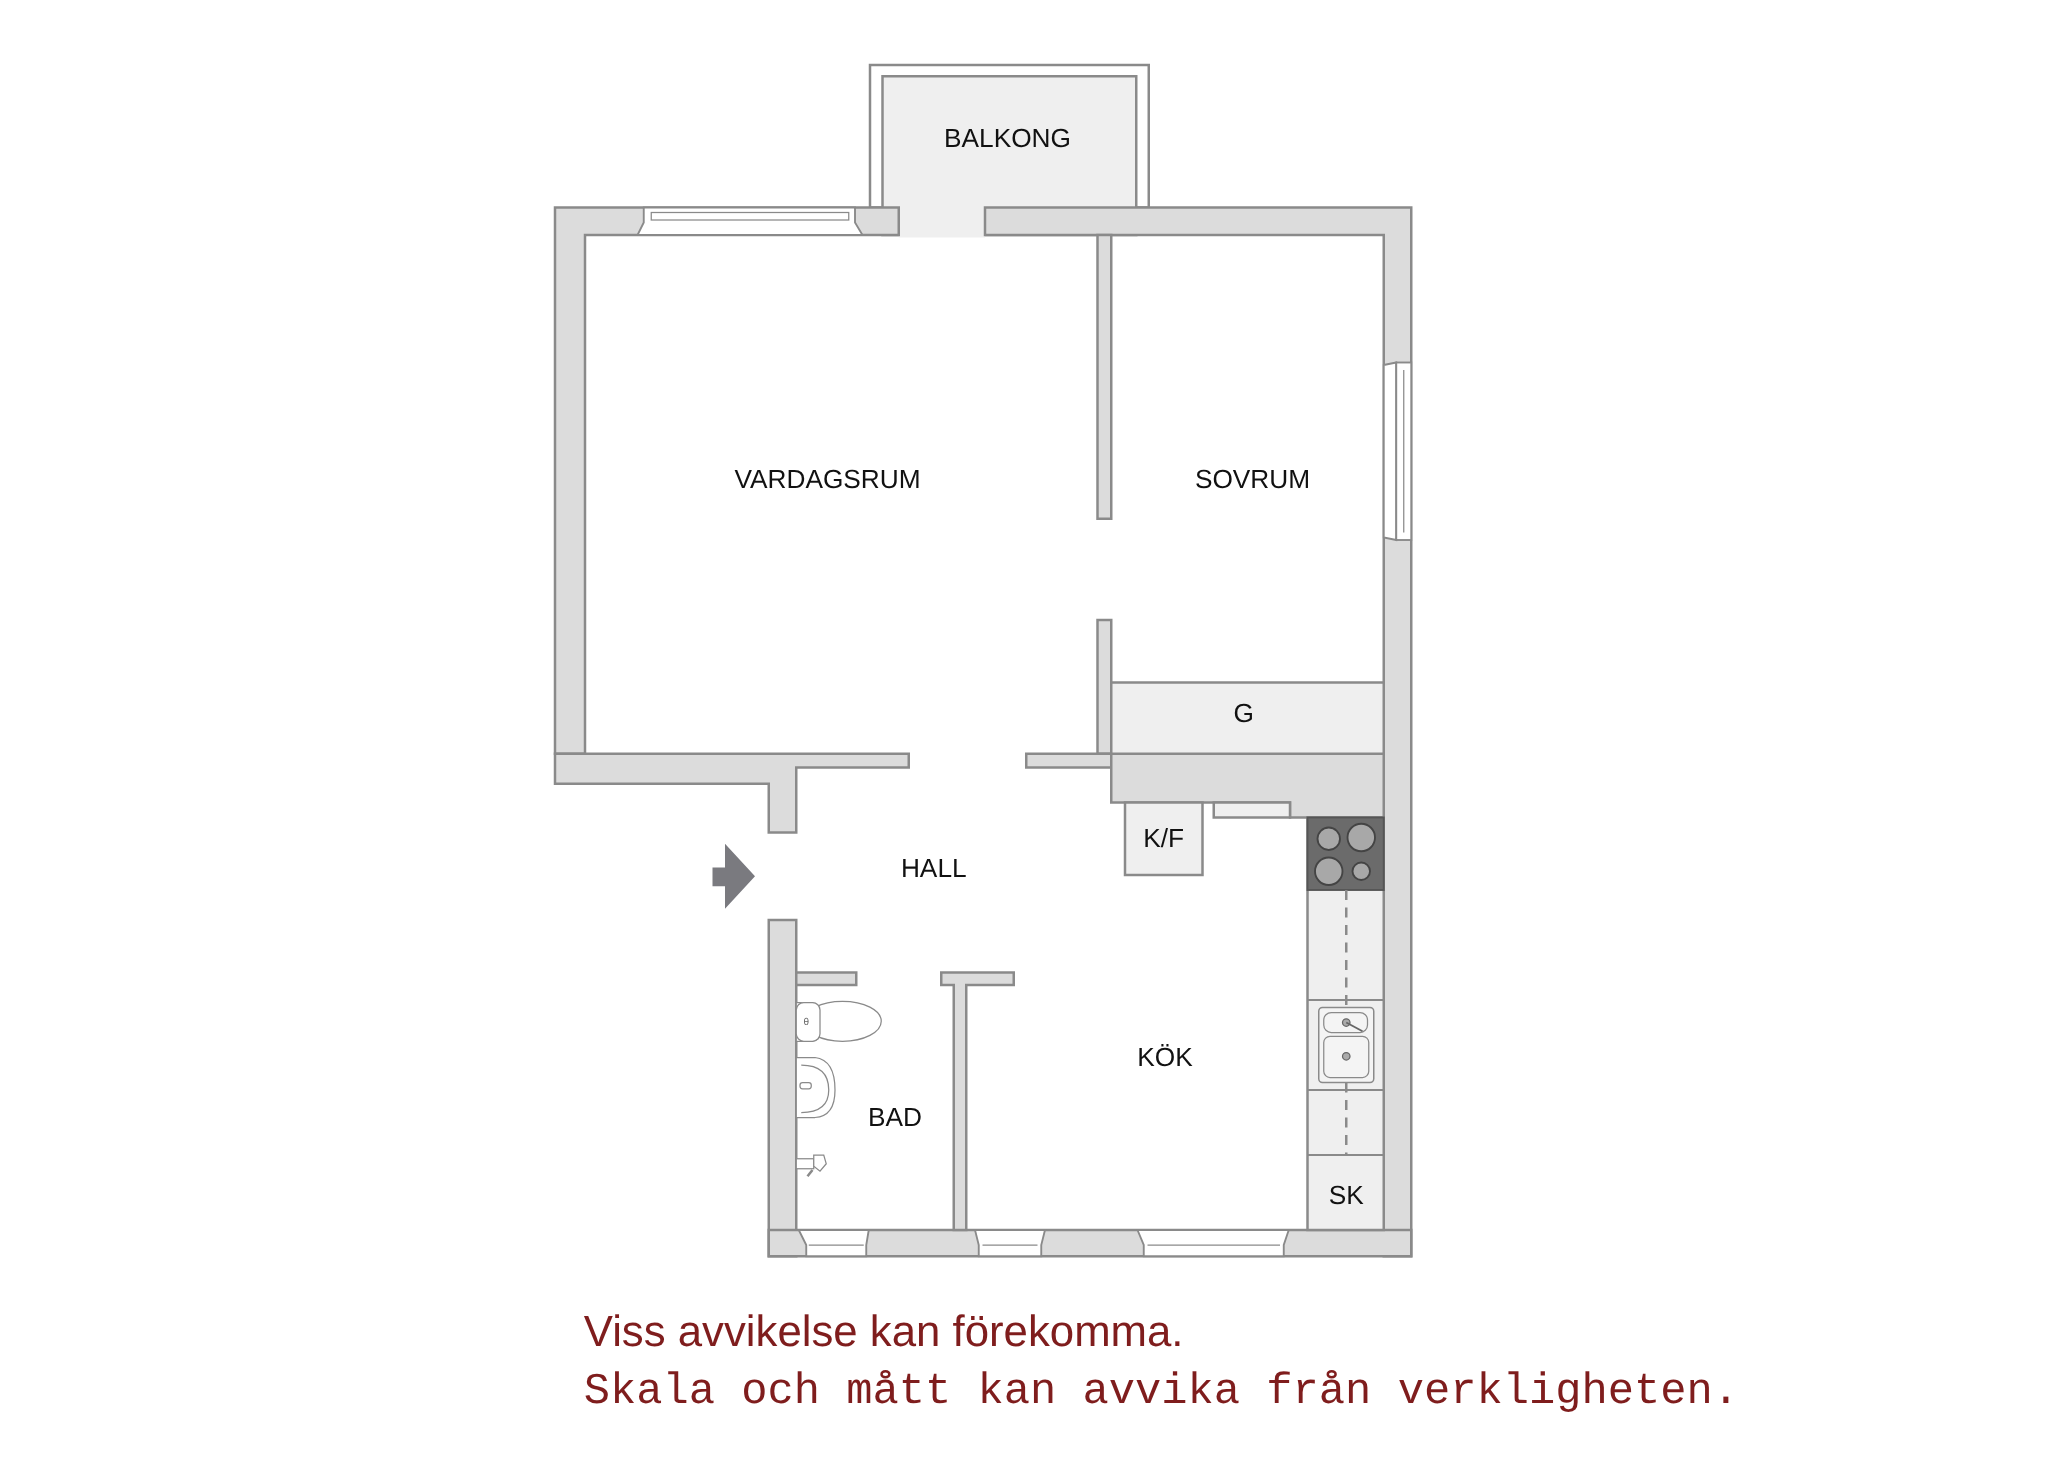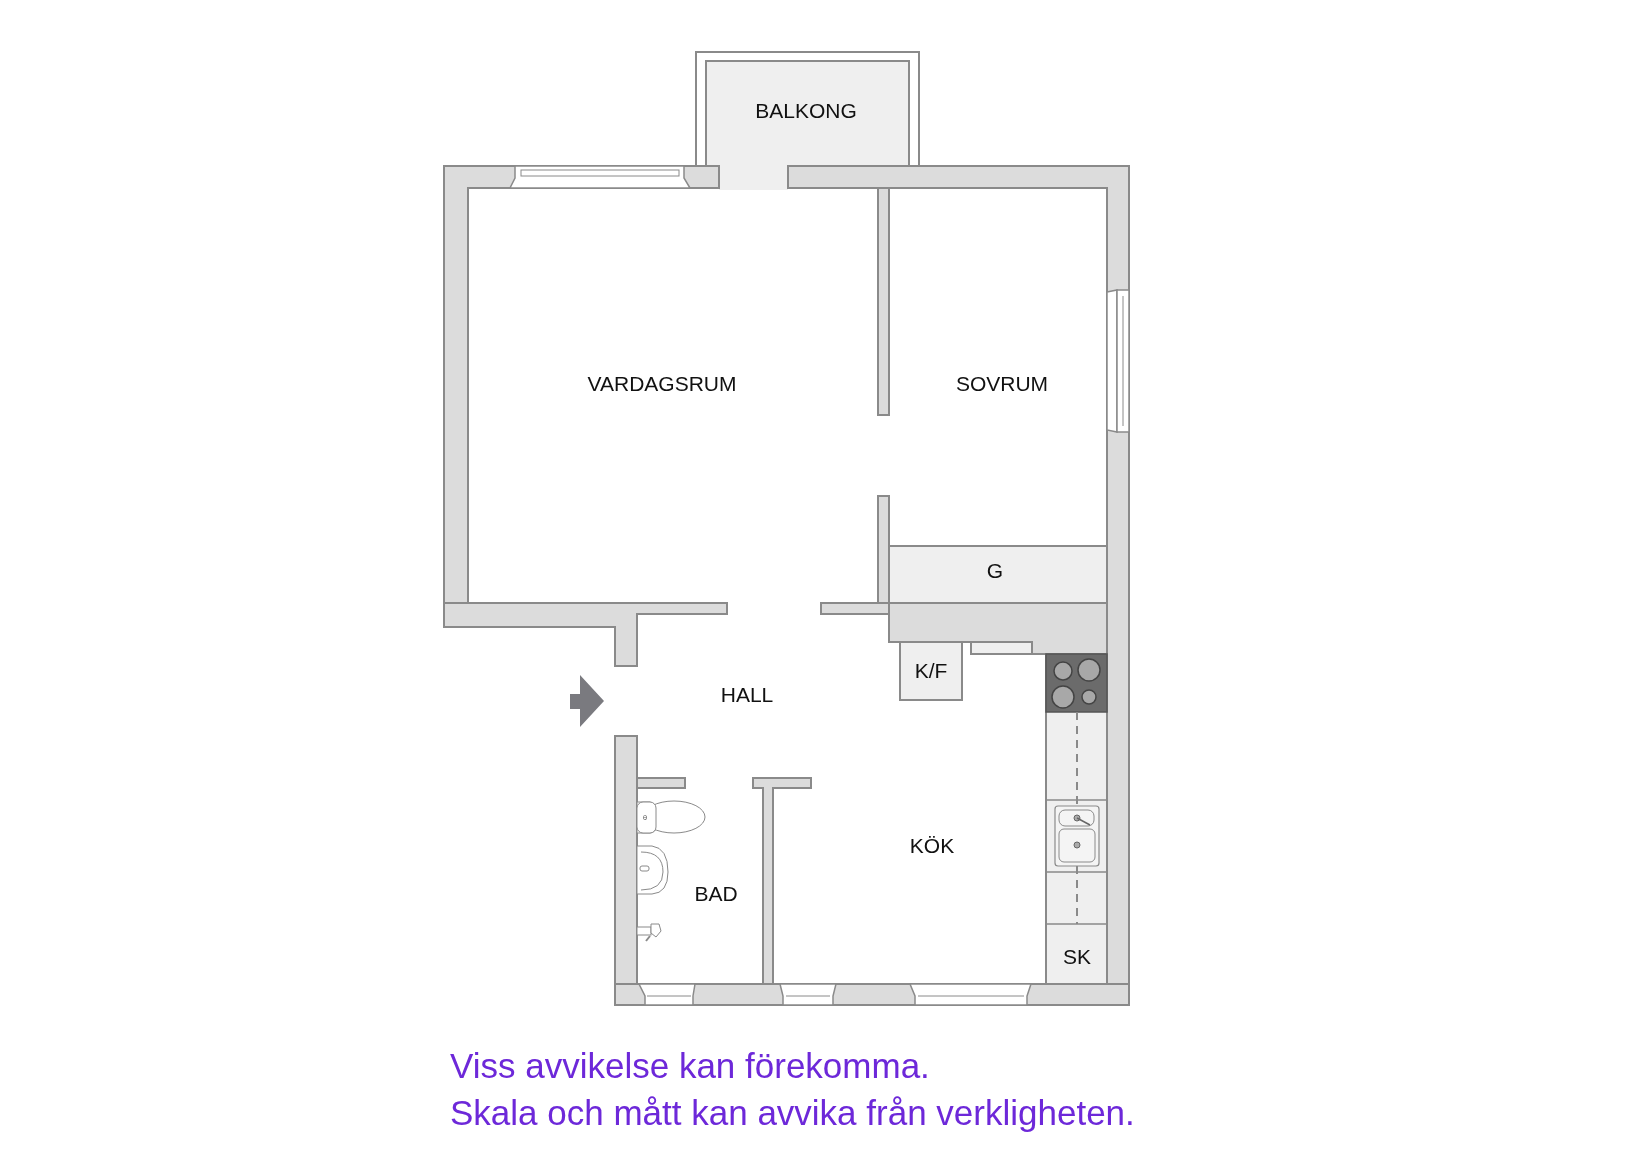--- a/index.html
+++ b/index.html
@@ -2,23 +2,23 @@
 <html><head>
 <meta charset="utf-8">
 <style>
   html, body { margin:0; padding:0; background:#ffffff; }
   body { width:1650px; height:1166px; position:relative; overflow:hidden; font-family:"Liberation Sans", sans-serif; }
   #plan { position:absolute; left:0; top:0; }
   .wall { fill:#dcdcdc; stroke:#8a8a8a; stroke-width:2; }
   .light { fill:#efefef; stroke:#8a8a8a; stroke-width:2; }
   .win { fill:#ffffff; stroke:#8a8a8a; stroke-width:1.5; }
   .label { font-family:"Liberation Sans", sans-serif; font-size:21px; fill:#111; text-anchor:middle; dominant-baseline:middle; }
-  .disclaimer { position:absolute; left:450px; font-family:"Liberation Sans", sans-serif; font-size:35px; color:#6d28d9; white-space:nowrap; }
+  .disclaimer { position:absolute; left:467px; font-family:"Liberation Sans", sans-serif; font-size:35px; color:#7f1d1d; white-space:nowrap; }
   #d1 { top:1046px; }
-  #d2 { top:1093px; }
+  #d2 { top:1093px;font-family:Liberation Mono, monospace; }
 </style>
 </head>
 <body>
 
 <svg id="plan" width="1650" height="1166" viewBox="0 0 1650 1166" xmlns="http://www.w3.org/2000/svg">
 
   <g>
     <rect x="696" y="52" width="223" height="114" fill="#ffffff" stroke="#8a8a8a" stroke-width="2"></rect>
     <rect x="706" y="61" width="203" height="127" class="light"></rect>
     <rect x="719" y="160" width="69" height="30" fill="#efefef" stroke="none"></rect>

